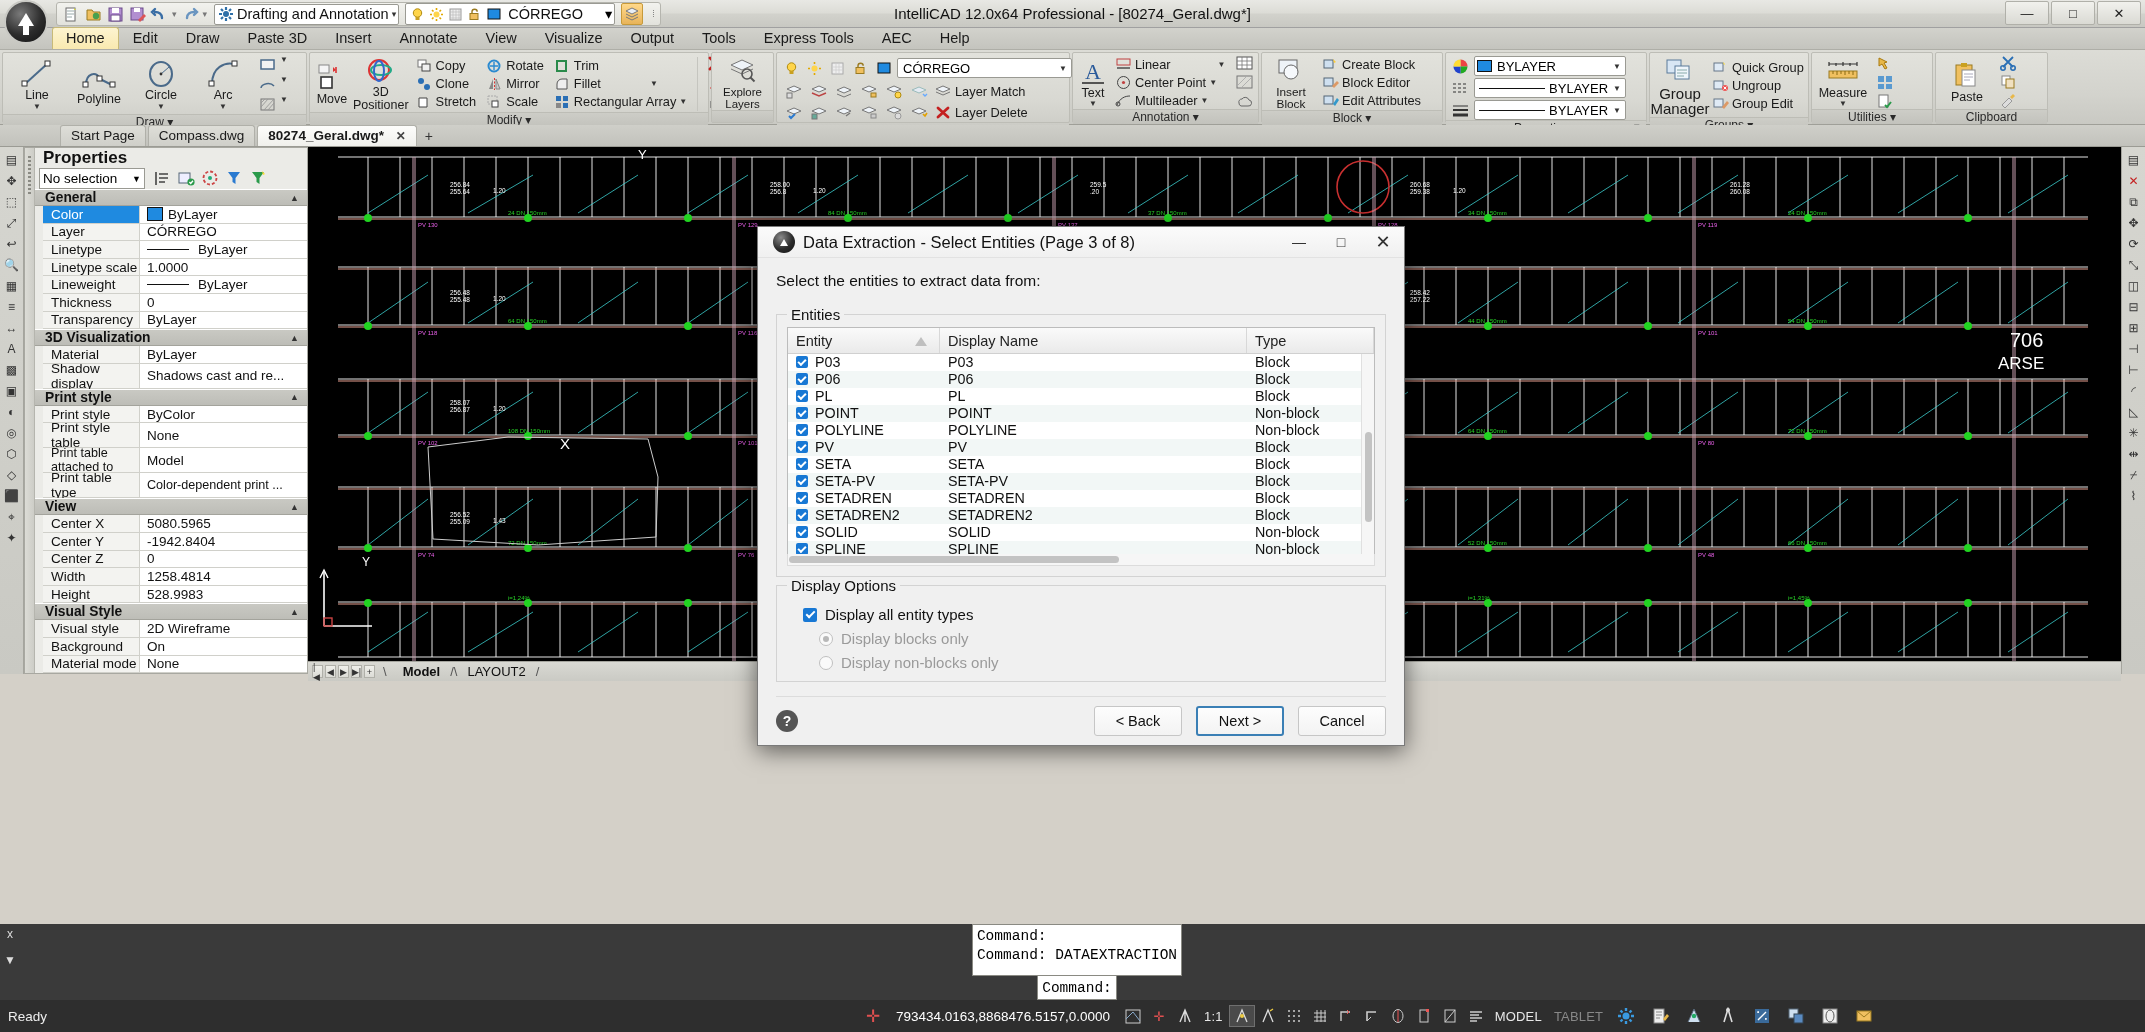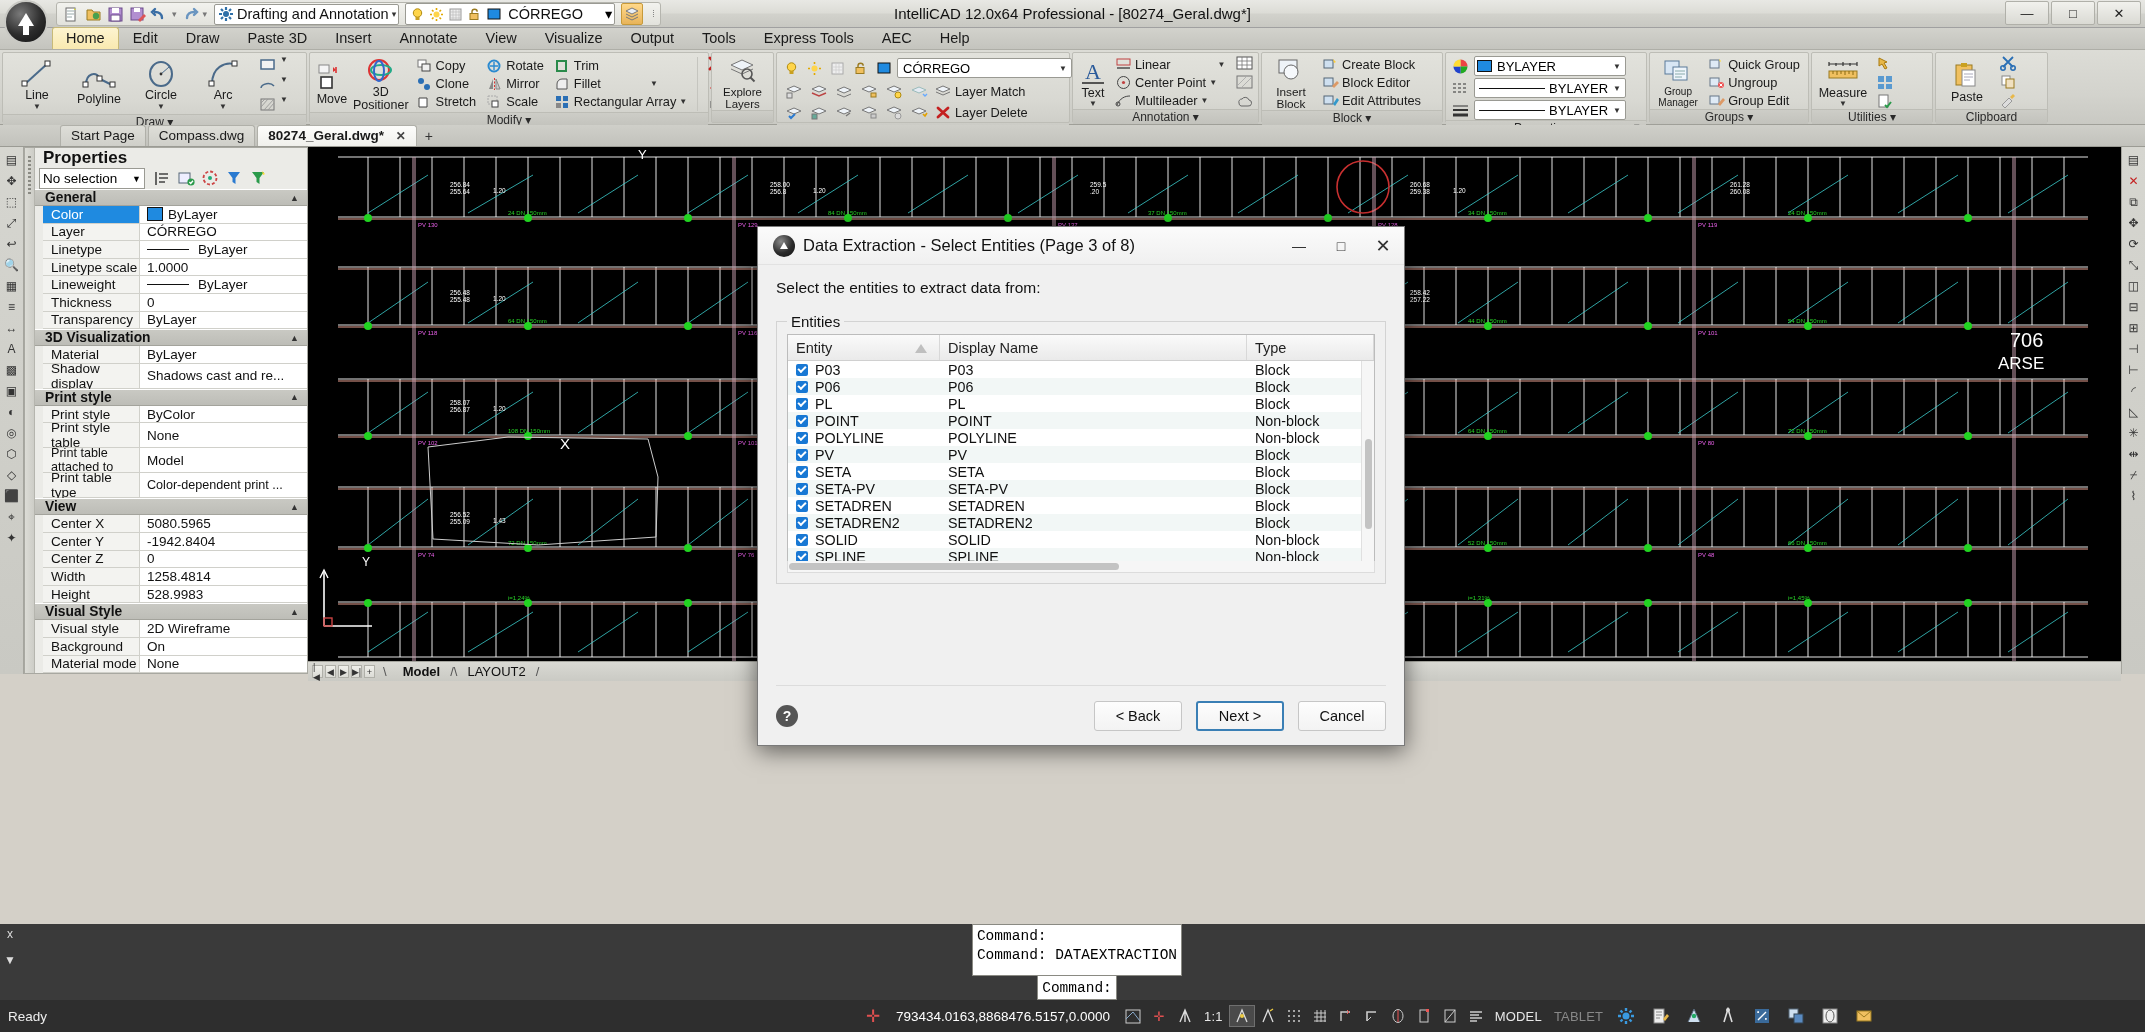--- a/index.html
+++ b/index.html
@@ -298,21 +298,21 @@
     border-bottom:1px solid #d0d0d0; font-size:14.5px; color:#222;
   }
   .lv-head .c{display:flex;align-items:center;padding-left:8px;border-right:1px solid #d8d8d8;position:relative;}
   .lv-head .c.sortmark:after{
     content:''; position:absolute; right:12px; top:9px;
     width:0;height:0;border-left:6px solid transparent;border-right:6px solid transparent;
     border-bottom:9px solid #bfbfbf;
   }
   .c1{width:152px;} .c2{width:307px;} .c3{flex:1;}
   .lv-rows{height:200px; overflow:hidden; position:relative;}
-  .lv-row{display:flex; height:17px; font-size:14.3px; color:#111; align-items:center;}
+  .lv-row{display:flex; height:17px; font-size:14.3px; color:#111; align-items:flex-start;}
   .lv-row:nth-child(even){background:#f2f7f6;}
   .lv-row .rc{padding-left:8px; display:flex; align-items:center; overflow:hidden; white-space:nowrap;}
   .cbx{
     width:12px;height:12px;background:#1878d4;border-radius:2px;
     display:inline-flex;align-items:center;justify-content:center;margin-right:7px;flex:none;
   }
   .cbx:after{content:'';width:6px;height:3px;border-left:2px solid #fff;border-bottom:2px solid #fff;
     transform:rotate(-45deg); position:relative; top:-1px;}
   .lv-scroll{
     position:absolute; right:0; top:26px; width:13px; height:200px; background:#f6f6f6;
@@ -1018,21 +1018,21 @@
     <div class="panel" style="width:160px">
       <div class="panel-body">
         <div class="bigbtn" style="width:50px">
           <span class="ic">
             <svg width="32" height="28" viewBox="0 0 32 28">
                 <rect x="3" y="3" width="14" height="13" fill="#d8e6f4" stroke="#5a7a9a"></rect>
                 <rect x="11" y="9" width="14" height="13" fill="#eef5fb" stroke="#5a7a9a"></rect>
                 <path d="M13 13h10M13 16h10M13 19h7" stroke="#8aa" stroke-width="1"></path>
               </svg>
           </span>
-          <span style="font-size:10px;line-height:1.02">Group Manager</span>
+          <span style="font-size:15px;line-height:1.02">Group Manager</span>
         </div>
         <div class="smallcol">
           <div class="smallbtn">
             <span class="ic">
                 <svg width="17" height="15" viewBox="0 0 17 15">
                   <rect x="2" y="3" width="9" height="8" fill="#dfeaf5" stroke="#678"></rect>
                   <path d="M11 2l2 2-1 1z" fill="#fd3"></path>
                 </svg>
               </span>
             <span>Quick Group</span>
@@ -1848,20 +1848,35 @@
             </div>
           <div class="lv-scroll">
             <div class="lv-thumb"></div>
           </div>
         </div>
         <div class="hsb">
             <div class="th"></div>
           </div>
       </fieldset>
 
+      <fieldset class="gb opts">
+        <legend>Display Options</legend>
+        <div class="chk-row">
+          <span class="chk"></span>
+          <span>Display all entity types</span>
+        </div>
+        <div class="rad-row">
+          <span class="rad on"></span>
+          <span>Display blocks only</span>
+        </div>
+        <div class="rad-row">
+          <span class="rad"></span>
+          <span>Display non-blocks only</span>
+        </div>
+      </fieldset>
     </div>
 
     <div class="dlg-foot">
       <span class="helpbtn">?</span>
       <div class="dlg-btns">
         <span class="dbtn">&lt; Back</span>
         <span class="dbtn default">Next &gt;</span>
         <span class="dbtn">Cancel</span>
       </div>
     </div>

